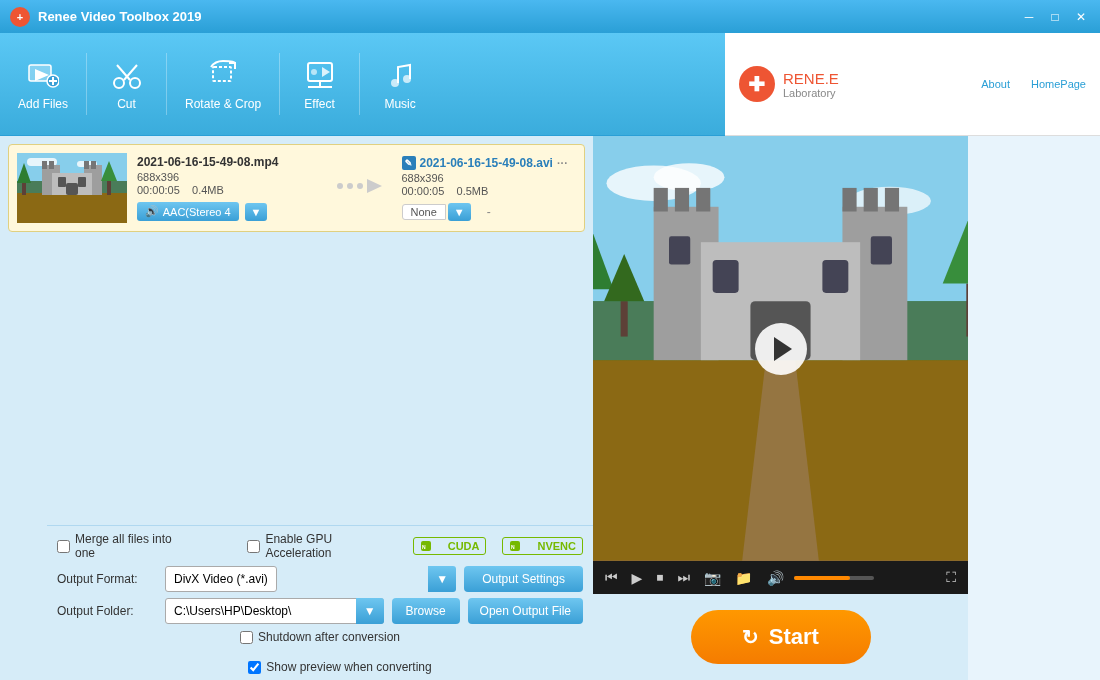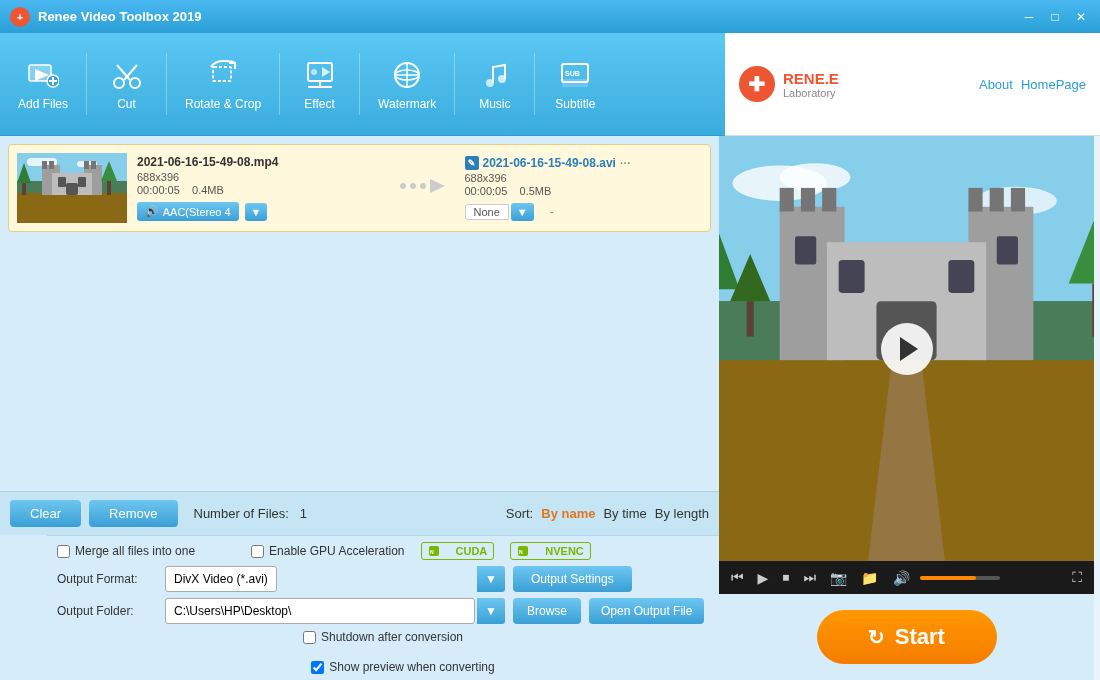--- a/index.html
+++ b/index.html
@@ -43,21 +43,21 @@
     .toolbar-icon { width: 36px; height: 36px; display: flex; align-items: center; justify-content: center; font-size: 22px; color: white; }
 
     
     .main-content {
       display: flex;
       height: calc(680px - 36px - 56px);
     }
 
     
     .left-panel {
-      width: 719px;
+      width: 593px;
       display: flex;
       flex-direction: column;
       background: #d6ecf8;
     }
 
     
     .file-list-area {
       flex: 1;
       padding: 8px;
       overflow-y: auto;
@@ -308,23 +308,23 @@
       height: 36px;
       background: #e53;
       border-radius: 50%;
       display: flex;
       align-items: center;
       justify-content: center;
       color: white;
       font-size: 20px;
       font-weight: bold;
     }
-    .logo-text { font-size: 15px; font-weight: bold; color: #e53; }
+    .logo-text { font-size: 15px; font-weight: normal; color: #e53; }
     .logo-sub { font-size: 11px; color: #888; }
-    .logo-links { margin-left: auto; display: flex; gap: 8px; font-size: 13px; }
+    .logo-links { margin-left: auto; display: flex; gap: 21px; font-size: 11px; }
     .logo-link { color: #2a9fd6; text-decoration: none; cursor: pointer; }
 
     
     .gpu-badge {
       display: inline-flex;
       align-items: center;
       gap: 16px;
       border: 1px solid #76b900;
       border-radius: 3px;
       padding: 2px 6px;
@@ -442,47 +442,26 @@
               <line x1="16" y1="22" x2="16" y2="28" stroke="white" stroke-width="2"></line>
               <circle cx="10" cy="13" r="3" fill="white" fill-opacity="0.6"></circle>
               <polygon points="18,8 26,13 18,18" fill="white" fill-opacity="0.8"></polygon>
             </svg>
           </div>
           <span>Effect</span>
         </div>
         <div class="toolbar-item">
           <div class="toolbar-icon">
             <svg width="32" height="32" viewBox="0 0 32 32">
-              <circle cx="16" cy="16" r="12" fill="none" stroke="white" stroke-width="2"></circle>
-              <ellipse cx="16" cy="16" rx="12" ry="5" fill="none" stroke="white" stroke-width="1.5"></ellipse>
-              <line x1="4" y1="16" x2="28" y2="16" stroke="white" stroke-width="1.5"></line>
-              <line x1="16" y1="4" x2="16" y2="28" stroke="white" stroke-width="1.5"></line>
-            </svg>
-          </div>
-          <span>Watermark</span>
-        </div>
-        <div class="toolbar-item">
-          <div class="toolbar-icon">
-            <svg width="32" height="32" viewBox="0 0 32 32">
               <path d="M14 24 L14 8 L26 6 L26 20" fill="none" stroke="white" stroke-width="2"></path>
               <circle cx="11" cy="24" r="4" fill="white" fill-opacity="0.7"></circle>
               <circle cx="23" cy="20" r="4" fill="white" fill-opacity="0.7"></circle>
             </svg>
           </div>
           <span>Music</span>
-        </div>
-        <div class="toolbar-item">
-          <div class="toolbar-icon">
-            <svg width="32" height="32" viewBox="0 0 32 32">
-              <rect x="3" y="5" width="26" height="18" rx="2" fill="none" stroke="white" stroke-width="2"></rect>
-              <text x="6" y="17" fill="white" font-size="7" font-weight="bold">SUB</text>
-              <rect x="3" y="20" width="26" height="8" rx="1" fill="white" fill-opacity="0.2"></rect>
-            </svg>
-          </div>
-          <span>Subtitle</span>
         </div>
       </div>
     </div>
 
     <div class="logo-area top-right">
       <div style="display:flex;align-items:center;gap:8px;">
         <div class="logo-cross">✚</div>
         <div>
           <div class="logo-text">RENE.E</div>
           <div class="logo-sub">Laboratory</div>
@@ -582,35 +561,20 @@
               <div style="display:flex;align-items:center;">
                 <span style="color:#555;font-size:11px;background:white;border:1px solid #ccc;padding:1px 8px;border-radius:3px 0 0 3px;">None</span>
                 <button class="subtitle-dropdown-arrow">▼</button>
               </div>
               <span style="margin-left:10px;color:#888;font-size:12px;" class="dash-value">-</span>
             </div>
           </div>
         </div>
       </div>
 
-      <div class="control-bar">
-        <button class="btn-clear">Clear</button>
-        <button class="btn-remove">Remove</button>
-        <span class="file-count">
-          <span>Number of Files:</span>
-          &nbsp;
-          <span>1</span>
-        </span>
-        <div class="sort-area">
-          <span>Sort:</span>
-          <span class="sort-link active">By name</span>
-          <span class="sort-link">By time</span>
-          <span class="sort-link">By length</span>
-        </div>
-      </div>
 
       <div class="settings-bottom">
         <div class="settings-row">
           <label class="checkbox-label">
             <input type="checkbox" style="">
             <span>Merge all files into one</span>
           </label>
           <label class="checkbox-label" style="margin-left:40px;">
             <input type="checkbox" style="">
             <span>Enable GPU Acceleration</span>

